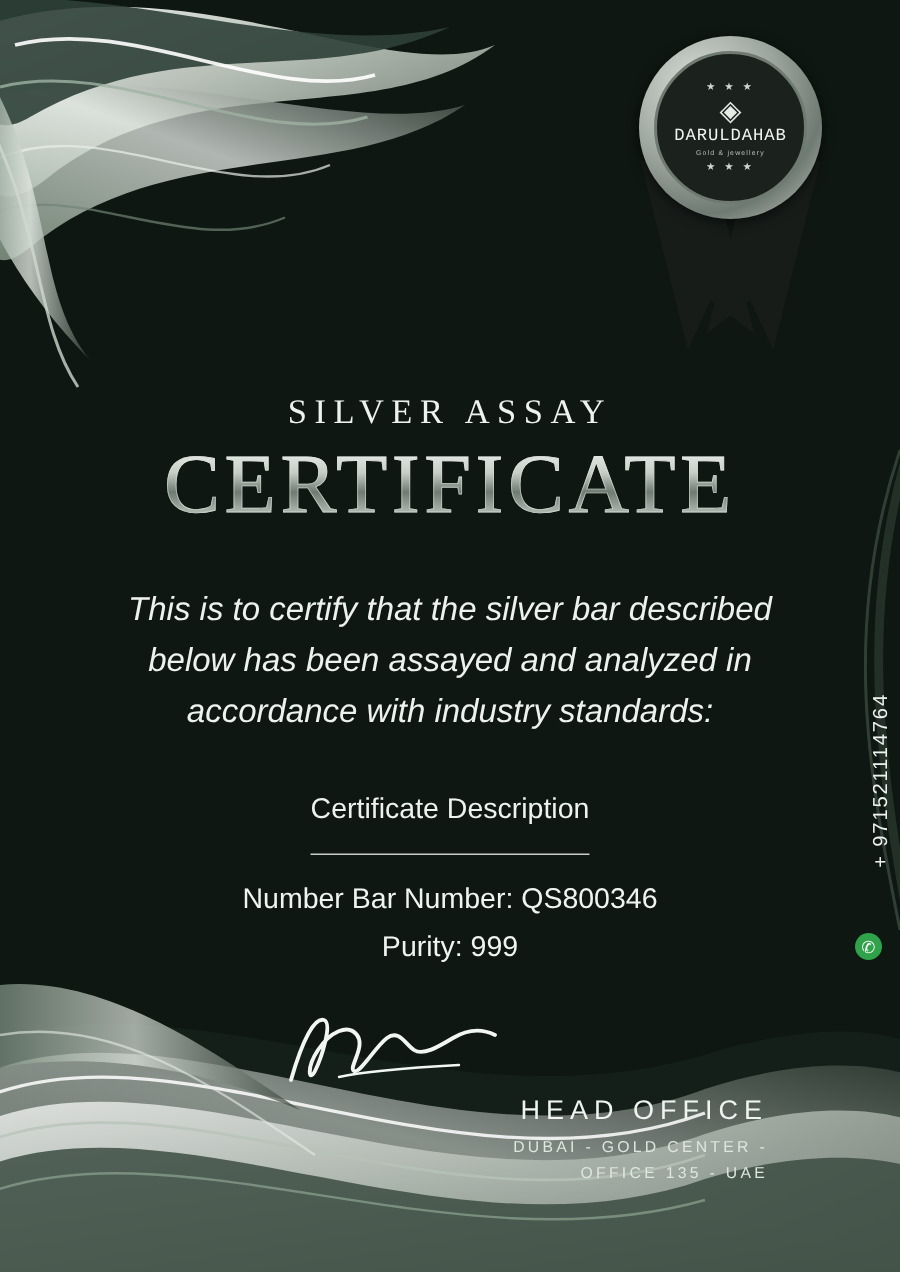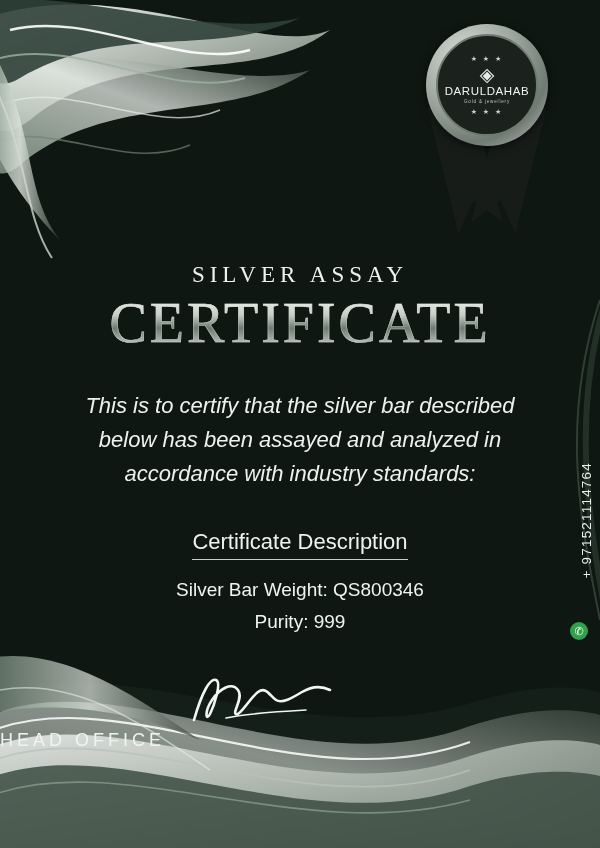--- a/index.html
+++ b/index.html
@@ -81,21 +81,21 @@
     color: #cfd6cf;
     line-height: 1;
   }
   .seal-mark {
     font-size: 19px;
     line-height: 1;
     color: #e6ebe6;
     margin: 3px 0 1px;
   }
   .seal-brand {
-    font-family: Liberation Sans, sans-serif;
+    font-family: Liberation Mono, monospace;
     font-size: 11.5px;
     letter-spacing: .6px;
     color: #f1f4f1;
     line-height: 1.1;
   }
   .seal-sub {
     font-size: 4.6px;
     letter-spacing: .8px;
     color: #b9c2ba;
     margin-top: 2px;
@@ -130,41 +130,41 @@
   .intro {
     margin: 34px auto 0;
     width: 480px;
     font-style: italic;
     font-size: 22px;
     line-height: 1.55;
     color: #eef2ee;
   }
   .section-heading {
     margin-top: 38px;
-    font-size: 22px;
+    font-size: 19px;
     color: #eef2ee;
     display: inline-block;
     border-bottom: 1px solid #c9d0c9;
-    padding-bottom: 4px;
+    padding-bottom: 18px;
   }
   .detail {
     margin-top: 14px;
     font-size: 19px;
     line-height: 1.65;
     color: #f0f4f0;
   }
   .detail-line { display: block; }
 
   
   .signature {
     position: absolute;
     left: 0;
     top: 672px;
     width: 512px;
-    text-align: left;
+    text-align: right;
   }
   .sig-svg { display: block; margin: 0 auto; }
   .office {
     margin-top: 4px;
     font-size: 18px;
     letter-spacing: 4px;
     color: #f0f4f0;
   }
   .office-sub {
     margin-top: 6px;
@@ -265,29 +265,33 @@
   </div>
 
   <div class="content">
     <div class="kicker">SILVER ASSAY</div>
     <div class="title">CERTIFICATE</div>
     <div class="intro">This is to certify that the silver bar described below has been assayed and analyzed in accordance with industry standards:</div>
     <div>
       <span class="section-heading">Certificate Description</span>
     </div>
     <div class="detail">
-      <span class="detail-line">Silver Bar Weight: QS800346</span>
+      <span class="detail-line">Number Bar Number: QS800346</span>
       <span class="detail-line">Purity: 999</span>
     </div>
   </div>
 
   <div class="signature">
     <svg class="sig-svg" width="180" height="54" viewBox="0 0 180 54">
       <path d="M28,48 C36,20 44,6 50,8 C56,10 48,34 44,42 C40,50 38,40 46,28 C54,16 66,10 72,18 C78,26 66,40 70,42 C74,44 84,26 92,20 C100,14 104,24 110,28 C116,32 126,26 136,20 C146,14 156,14 164,18" stroke="#f2f6f2" stroke-width="2.6" fill="none" stroke-linecap="round" stroke-linejoin="round"></path>
       <path d="M60,46 C78,42 104,40 140,38" stroke="#f2f6f2" stroke-width="1.6" fill="none" stroke-linecap="round"></path>
     </svg>
     <div class="office">HEAD OFFICE</div>
+    <div class="office-sub">
+      <span>DUBAI - GOLD CENTER -</span><br>
+      <span>OFFICE 135 - UAE</span>
+    </div>
   </div>
 
   <div class="side-phone">+ 971521114764</div>
   <div class="wa-badge">✆</div>
 
 </div>
 
 </body></html>

